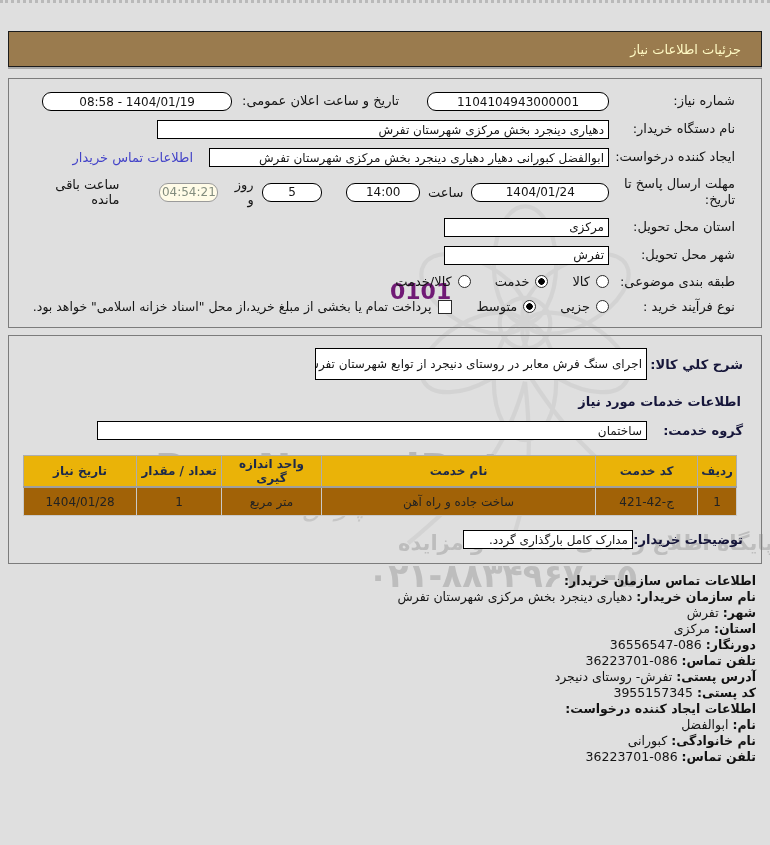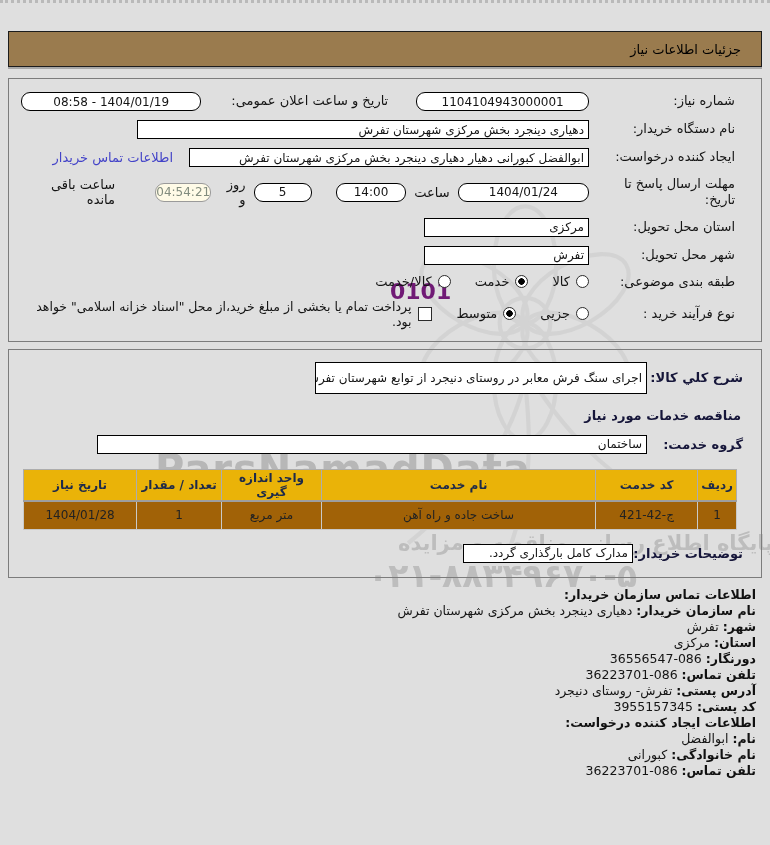--- a/index.html
+++ b/index.html
@@ -18,30 +18,30 @@
   .wm-script{left:165px;top:487px;font-size:27px;font-style:italic;color:#c6c6c6;}
   .wm-tagline{left:398px;top:528px;font-size:21px;font-weight:bold;color:#bdbdbd;}
   .wm-phone{left:368px;top:553px;font-size:33px;font-weight:bold;color:#bdbdbd;direction:ltr;}
   .wm-digits{left:390px;top:276px;font-size:22px;font-weight:bold;color:#701a75;direction:ltr;}
   
   .content{position:relative;z-index:1;}
   
   .titlebar{
     margin:28px 8px 0 8px;height:36px;background:#9a7b4e;
     border:1px solid #1c1c1c;box-shadow:0 2px 0 rgba(0,0,0,.25);
-    color:#000000;display:flex;align-items:center;padding-right:20px;box-sizing:border-box;
+    color:#fef9c3;display:flex;align-items:center;padding-right:20px;box-sizing:border-box;
   }
   
   .panel{margin:11px 8px 0 8px;border:1px solid #7c7c7c;box-sizing:border-box;}
   .sec1{padding:13px 26px 10px 12px;}
   .sec2{padding:12px 18px 14px 12px;margin-top:7px;}
   
   .row{display:flex;align-items:center;margin-bottom:9px;}
   .row:last-child{margin-bottom:2px;}
-  .lbl{width:126px;flex-shrink:0;line-height:1.25;margin-left:20px;}
+  .lbl{width:126px;flex-shrink:0;line-height:1.25;}
   .tb{
     background:#fff;border:1px solid #000;height:19px;box-sizing:border-box;
     display:flex;align-items:center;padding:0 4px;font-size:12px;overflow:hidden;white-space:nowrap;
   }
   .c{justify-content:center;border-radius:9px;}
   .ltr{direction:ltr;unicode-bidi:isolate;}
   .cream{background:#fffbe7;color:#828c7e;border:1px solid #9a9a9a;margin-left:32px;}
   .link{color:#4343c8;margin-right:16px;cursor:pointer;}
   .gap{margin-right:8px;margin-left:8px;}
   .radio{width:11px;height:11px;border:1px solid #2b2b2b;border-radius:50%;background:#fff;flex-shrink:0;margin-left:6px;}
@@ -169,21 +169,21 @@
     </div>
   </div>
 
   <div class="panel sec2">
 
     <div class="row" style="align-items:center;margin-bottom:2px">
       <span class="blbl" style="width:96px;flex-shrink:0">شرح کلي کالا:</span>
       <span class="tb descbox">اجرای سنگ فرش معابر در روستای دنیجرد از توابع شهرستان تفرش</span>
     </div>
 
-    <div class="sec-head">مناقصه خدمات مورد نیاز</div>
+    <div class="sec-head">اطلاعات خدمات مورد نیاز</div>
 
     <div class="row">
       <span class="blbl" style="width:96px;flex-shrink:0">گروه خدمت:</span>
       <span class="tb groupbox">ساختمان</span>
     </div>
 
     <table class="svc">
       <thead>
         <tr>
           <th style="width:36px">ردیف</th>

